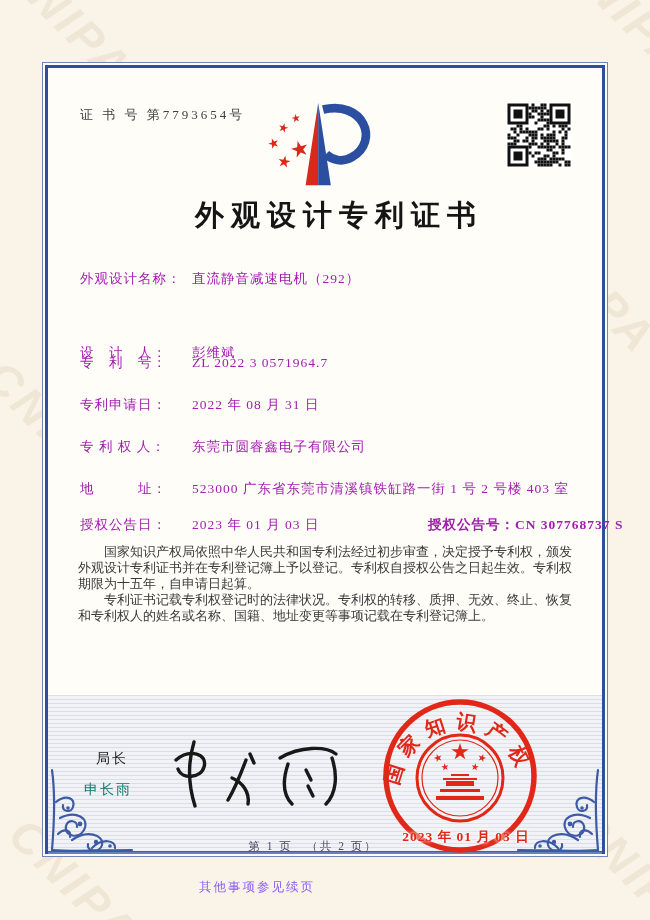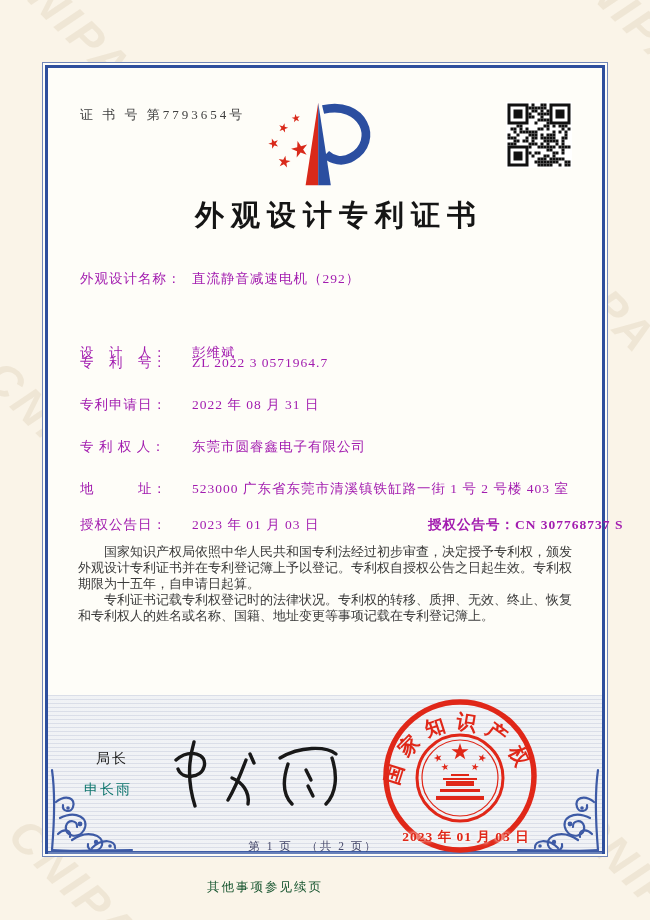--- a/index.html
+++ b/index.html
@@ -68,22 +68,22 @@
   .seal-date{
     position:absolute; left:378px; top:828px; width:176px; text-align:center;
     font-size:13.5px; font-weight:bold; color:#e02718; letter-spacing:1px;
     text-shadow:0 0 3px #fdfdf8, 0 0 5px #fdfdf8; white-space:nowrap;
   }
   .pagination{
     position:absolute; left:0; top:839px; width:626px; text-align:center;
     font-size:11.5px; color:#46496b; letter-spacing:2px;
   }
   .foot-note{
-    position:absolute; left:8px; top:879px; width:514px; text-align:center;
-    font-size:12.5px; color:#14532d; letter-spacing:2px;
+    position:absolute; left:0; top:879px; width:514px; text-align:center;
+    font-size:12.5px; color:#8b5cf6; letter-spacing:2px;
   }
 </style>
 </head>
 <body>
 
 <div class="page">
 
   <span class="wm" style="left:-12px; top:-8px;">CNIPA</span>
   <span class="wm" style="left:545px; top:-18px;">CNIPA</span>
   <span class="wm" style="left:512px; top:262px;">CNIPA</span>

